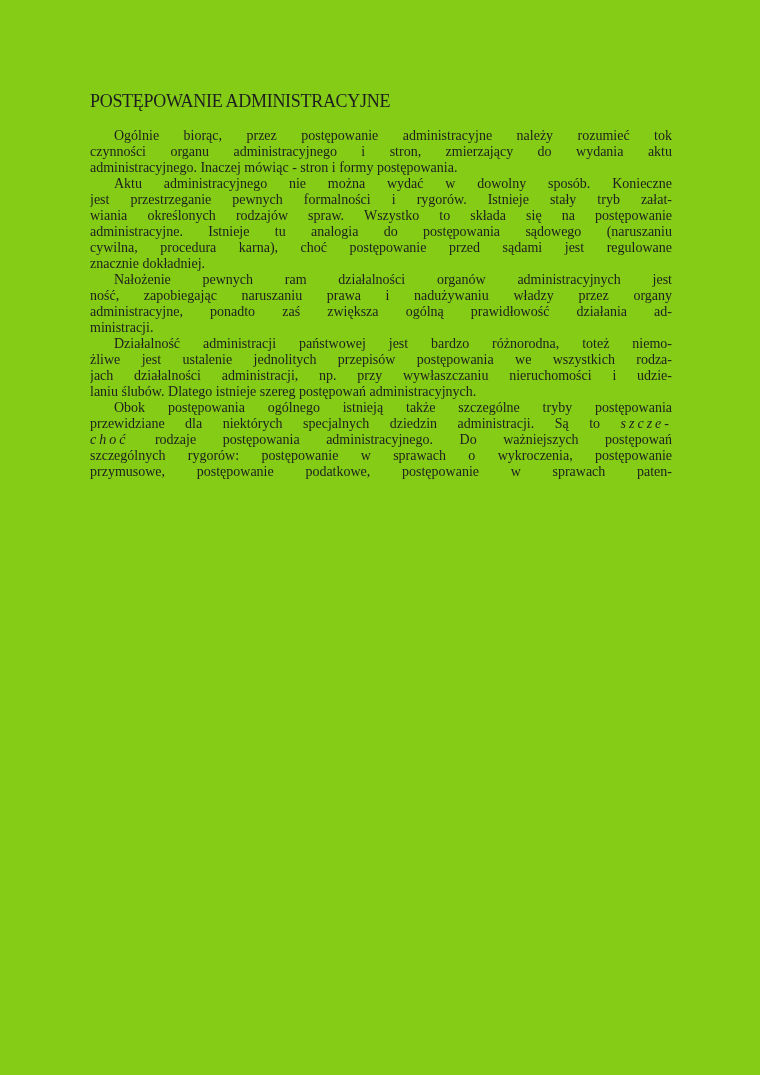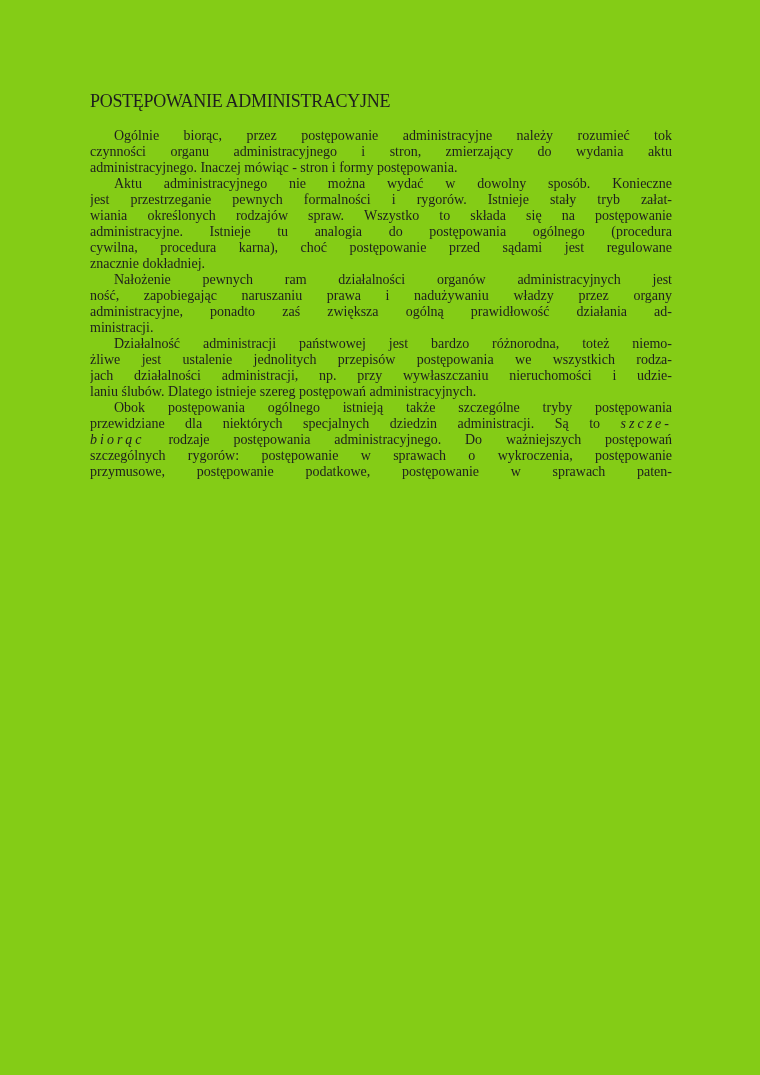--- a/index.html
+++ b/index.html
@@ -64,21 +64,21 @@
     <div class="para">
       <div class="line first">Ogólnie biorąc, przez postępowanie administracyjne należy rozumieć tok</div>
       <div class="line">czynności organu administracyjnego i stron, zmierzający do wydania aktu</div>
       <div class="line last">administracyjnego. Inaczej mówiąc - stron i formy postępowania.</div>
     </div>
 
     <div class="para">
       <div class="line first">Aktu administracyjnego nie można wydać w dowolny sposób. Konieczne</div>
       <div class="line">jest przestrzeganie pewnych formalności i rygorów. Istnieje stały tryb załat-</div>
       <div class="line">wiania określonych rodzajów spraw. Wszystko to składa się na postępowanie</div>
-      <div class="line">administracyjne. Istnieje tu analogia do postępowania ogólnego (procedura</div>
+      <div class="line">administracyjne. Istnieje tu analogia do postępowania sądowego (naruszaniu</div>
       <div class="line">cywilna, procedura karna), choć postępowanie przed sądami jest regulowane</div>
       <div class="line last">znacznie dokładniej.</div>
     </div>
 
     <div class="para">
       <div class="line first">Nałożenie pewnych ram działalności organów administracyjnych jest</div>
       <div class="line">ność, zapobiegając naruszaniu prawa i nadużywaniu władzy przez organy</div>
       <div class="line">administracyjne, ponadto zaś zwiększa ogólną prawidłowość działania ad-</div>
       <div class="line last">ministracji.</div>
     </div>
@@ -86,19 +86,19 @@
     <div class="para">
       <div class="line first">Działalność administracji państwowej jest bardzo różnorodna, toteż niemo-</div>
       <div class="line">żliwe jest ustalenie jednolitych przepisów postępowania we wszystkich rodza-</div>
       <div class="line">jach działalności administracji, np. przy wywłaszczaniu nieruchomości i udzie-</div>
       <div class="line last">laniu ślubów. Dlatego istnieje szereg postępowań administracyjnych.</div>
     </div>
 
     <div class="para">
       <div class="line first">Obok postępowania ogólnego istnieją także szczególne tryby postępowania</div>
       <div class="line"><span>przewidziane dla niektórych specjalnych dziedzin administracji. Są to </span><span class="spaced">szcze-</span></div>
-      <div class="line"><span class="spaced">biorąc</span><span> rodzaje postępowania administracyjnego. Do ważniejszych postępowań</span></div>
+      <div class="line"><span class="spaced">choć</span><span> rodzaje postępowania administracyjnego. Do ważniejszych postępowań</span></div>
       <div class="line">szczególnych rygorów: postępowanie w sprawach o wykroczenia, postępowanie</div>
       <div class="line">przymusowe, postępowanie podatkowe, postępowanie w sprawach paten-</div>
     </div>
 
   </div>
 </div>
 
 </body></html>

